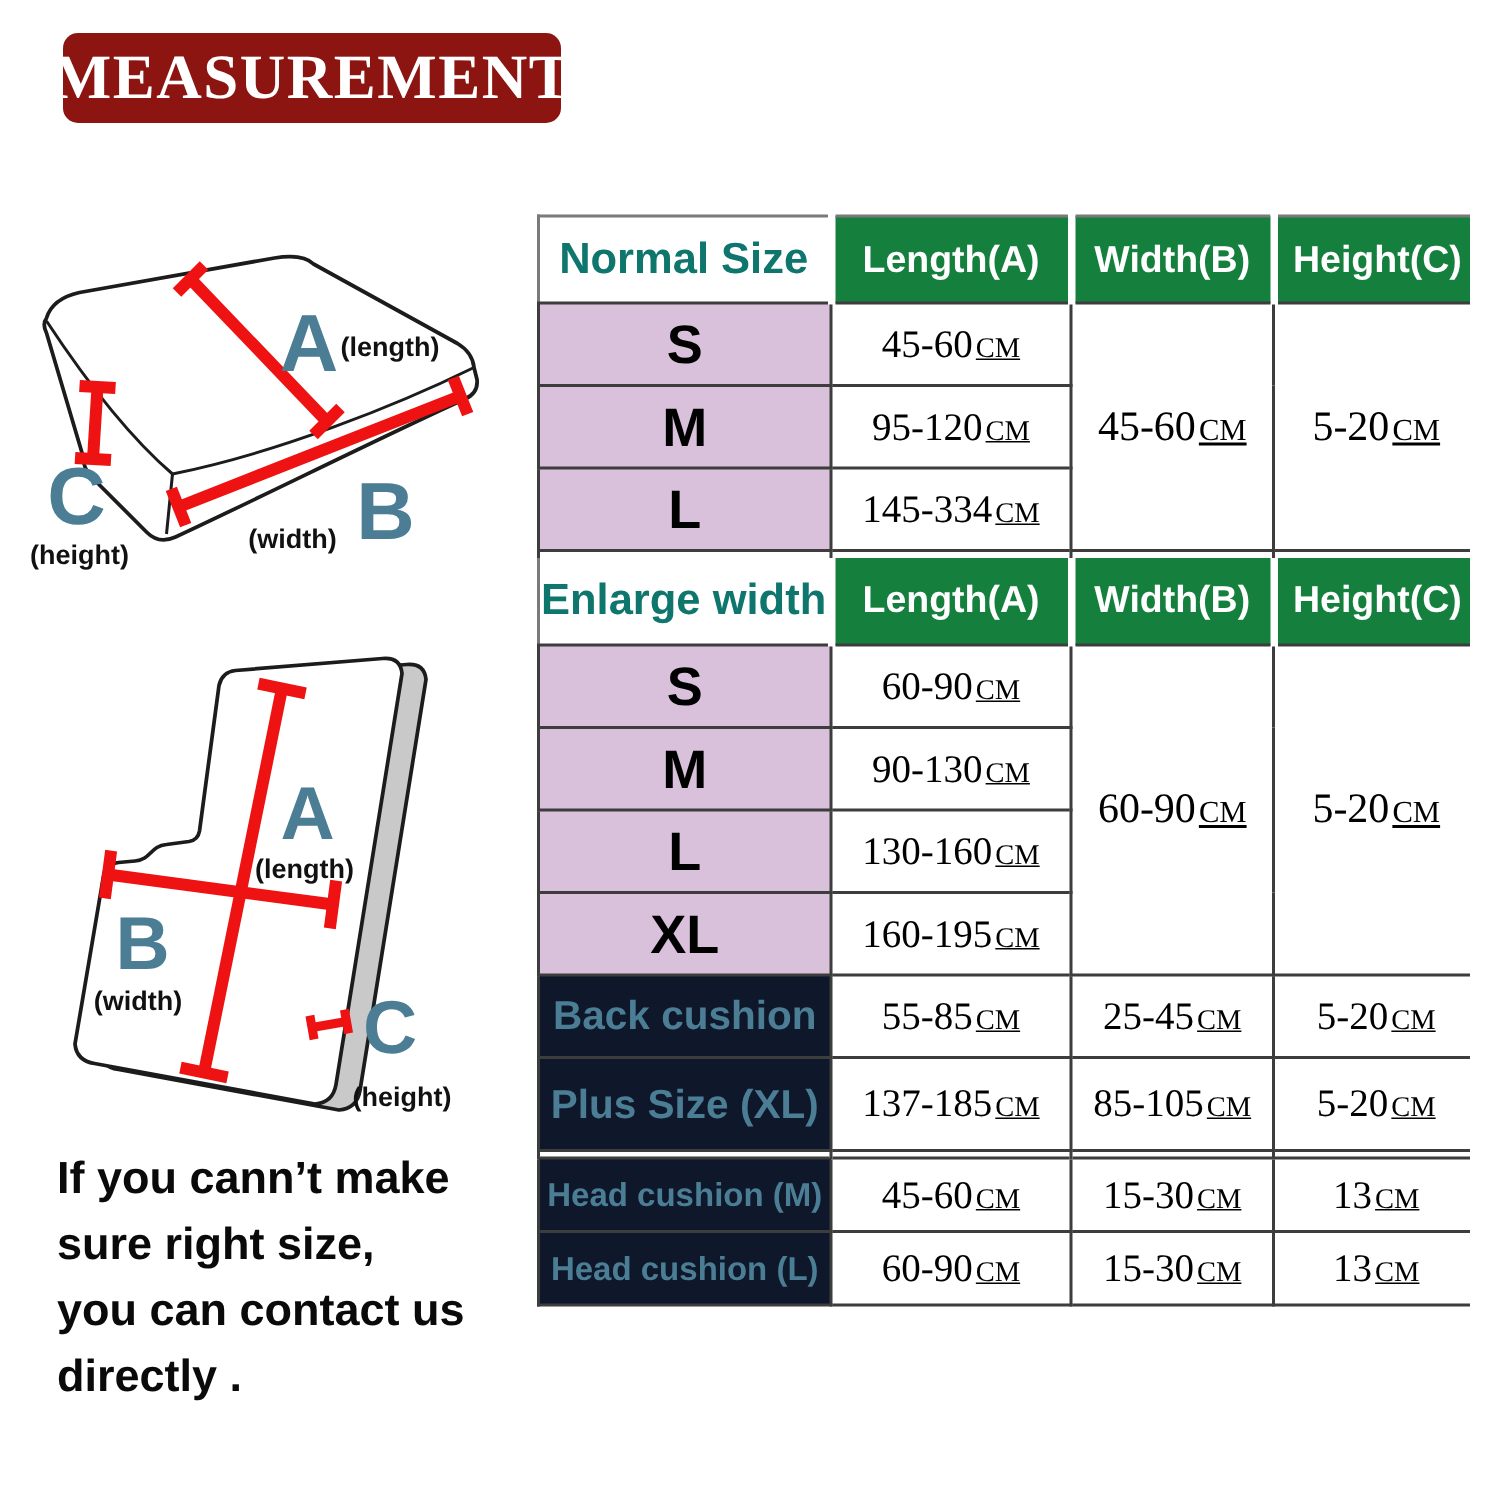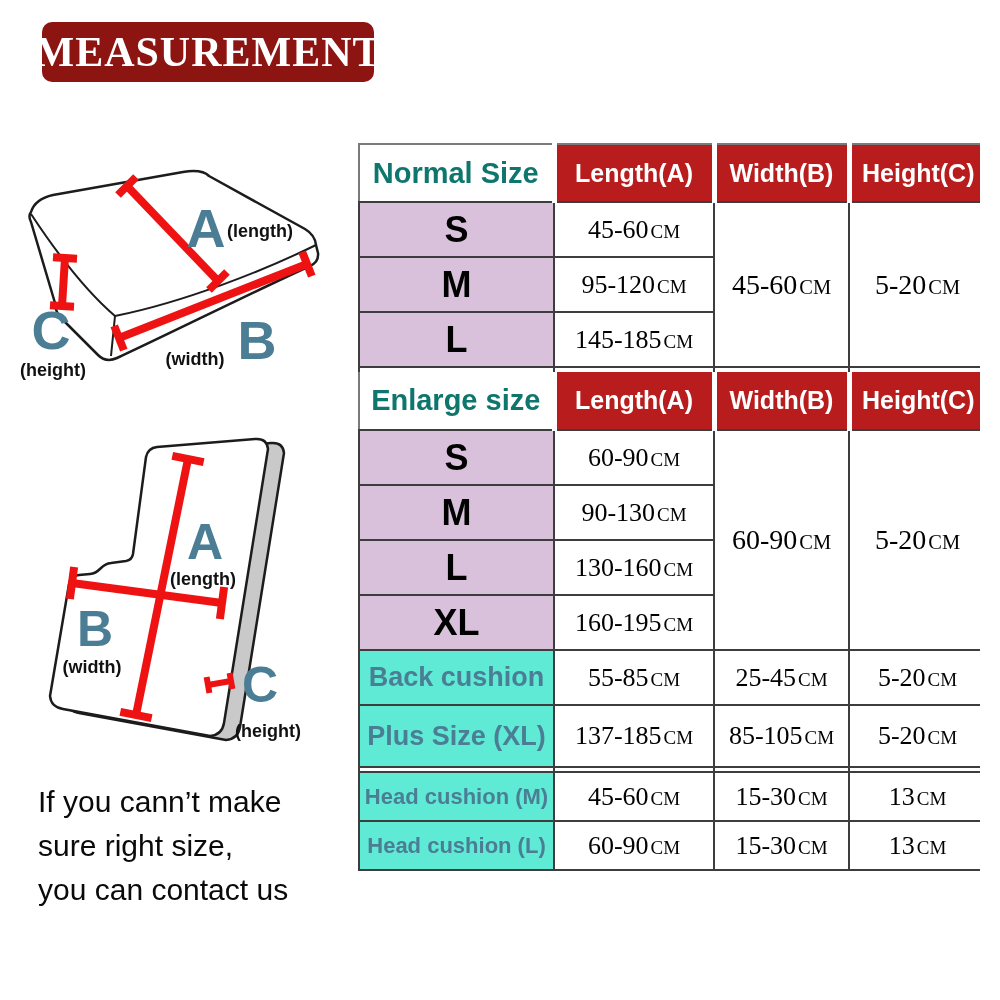--- a/index.html
+++ b/index.html
@@ -23,36 +23,36 @@
   .big-letter{fill:#4b7e95;font-family:"Liberation Sans",sans-serif;font-weight:bold;font-size:54px;text-anchor:middle;}
   .big-letter2{fill:#4b7e95;font-family:"Liberation Sans",sans-serif;font-weight:bold;font-size:50px;text-anchor:middle;}
   .cap{fill:#111;font-family:"Liberation Sans",sans-serif;font-weight:bold;font-size:18px;text-anchor:middle;}
 
   
   .size-table{position:absolute;left:358px;top:143px;}
   table{border-collapse:collapse;table-layout:fixed;width:627px;background:#fff;border:2px solid #7a7a7a;}
   td,th{padding:0;text-align:center;vertical-align:middle;}
   td{border:2px solid #3d3d3d;}
   tr.hdr{height:58px;}
-  tr.hdr th{background:#b91c1c;color:#fff;font-weight:bold;font-size:25px;border:none;border-left:5px solid #fff;}
+  tr.hdr th{background:#15803d;color:#fff;font-weight:bold;font-size:25px;border:none;border-left:5px solid #fff;}
   tr.hdr th.name{background:#fff;color:#0f766e;font-size:29px;border-left:none;}
   tr.row{height:55px;}
   td.sz{background:#dac1db;font-weight:bold;font-size:36px;color:#000;}
   td.val{font-family:"Liberation Serif",serif;font-size:26px;color:#000;}
   td.valbig{font-family:"Liberation Serif",serif;font-size:28px;color:#000;}
-  .u{font-size:0.73em;margin-left:2px;}
-  td.lbl{color:#4b7e95;font-weight:bold;font-size:27px;background:#5eead4;}
+  .u{font-size:0.73em;margin-left:2px;text-decoration:underline;}
+  td.lbl{color:#4b7e95;font-weight:bold;font-size:27px;background:#0f172a;}
   tr.plus{height:62px;}
   tr.small{height:49px;margin-top:31px;}
   tr.small td.lbl{font-size:22px;}
   tr.gap{height:5px;}
   tr.gap td{border-top:2px solid #3d3d3d;border-bottom:none;background:#fff;}
 
   
-  .note{position:absolute;left:38px;top:780px;color:#0a0a0a;font-weight:normal;
+  .note{position:absolute;left:38px;top:764px;color:#0a0a0a;font-weight:bold;
         font-size:30px;line-height:44px;}
 </style>
 </head>
 <body>
 
 <div class="canvas">
 
   <div class="banner">
     <span>MEASUREMENT</span>
   </div>
@@ -135,32 +135,32 @@
         <td class="val"><span>45-60</span><span class="u">CM</span></td>
         <td class="valbig" rowspan="3"><span>45-60</span><span class="u">CM</span></td>
         <td class="valbig" rowspan="3"><span>5-20</span><span class="u">CM</span></td>
       </tr>
       <tr class="row">
         <td class="sz">M</td>
         <td class="val"><span>95-120</span><span class="u">CM</span></td>
       </tr>
       <tr class="row">
         <td class="sz">L</td>
-        <td class="val"><span>145-185</span><span class="u">CM</span></td>
+        <td class="val"><span>145-334</span><span class="u">CM</span></td>
       </tr>
 
       <tr class="gap">
             <td></td>
             <td></td>
             <td></td>
             <td></td>
           </tr>
 
       <tr class="hdr">
-        <th class="name">Enlarge size</th>
+        <th class="name">Enlarge width</th>
         <th>Length(A)</th>
         <th>Width(B)</th>
         <th>Height(C)</th>
       </tr>
       <tr class="row">
         <td class="sz">S</td>
         <td class="val"><span>60-90</span><span class="u">CM</span></td>
         <td class="valbig" rowspan="4"><span>60-90</span><span class="u">CM</span></td>
         <td class="valbig" rowspan="4"><span>5-20</span><span class="u">CM</span></td>
       </tr>
@@ -210,15 +210,16 @@
         <td class="val"><span>13</span><span class="u">CM</span></td>
       </tr>
     </tbody>
       </table>
   </div>
 
   <div class="note">
     <div>If you cann’t make</div>
     <div>sure right size,</div>
     <div>you can contact us</div>
+    <div>directly .</div>
   </div>
 
 </div>
 
 </body></html>

